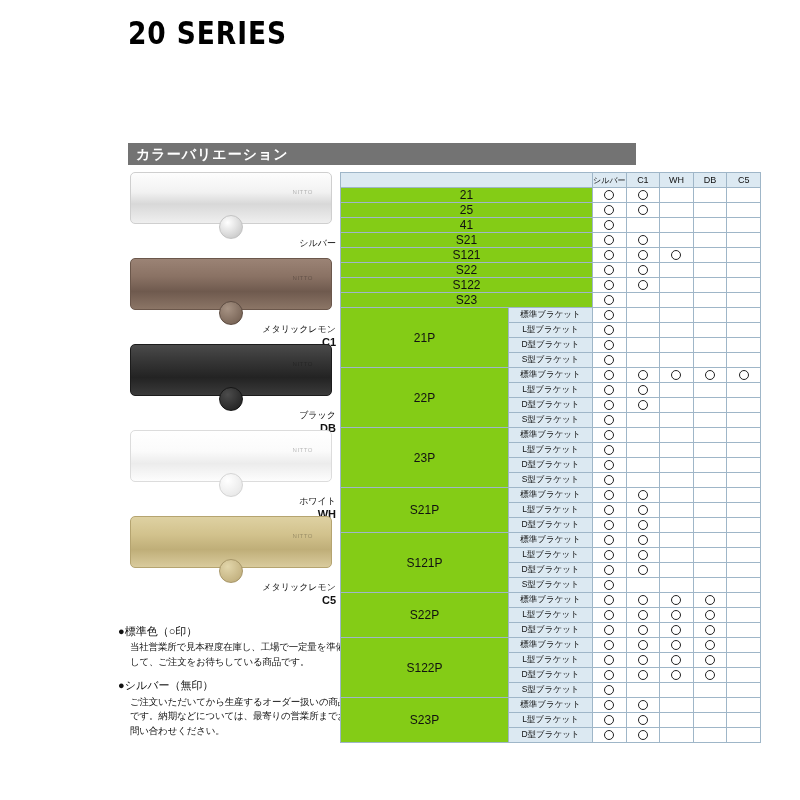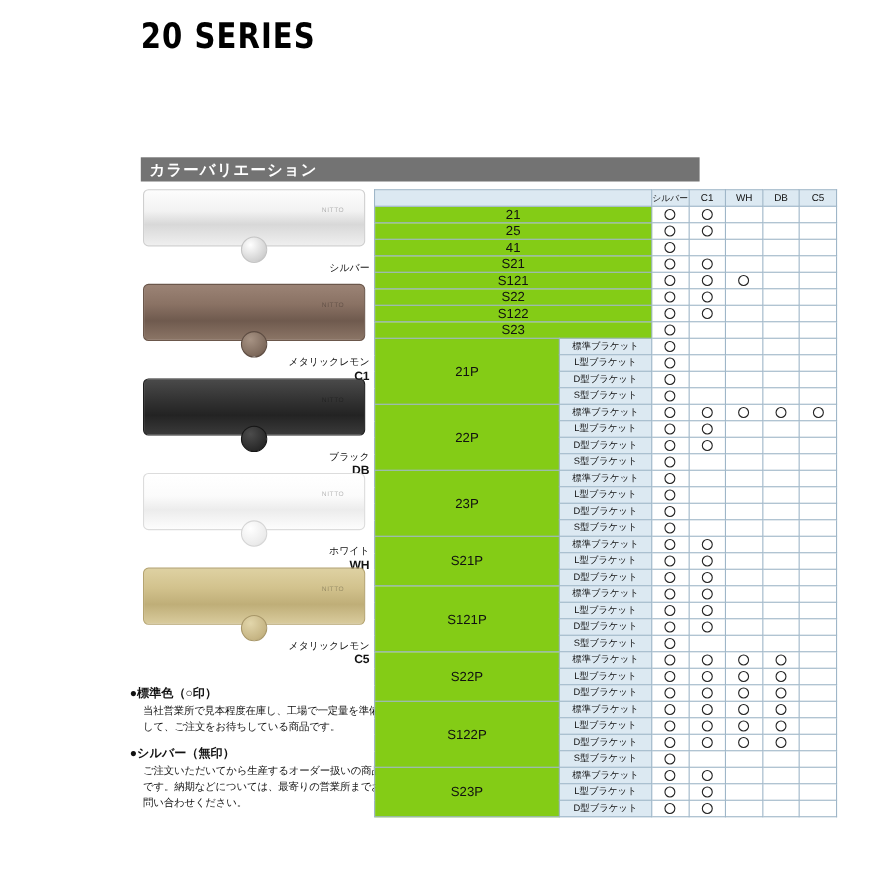--- a/index.html
+++ b/index.html
@@ -131,21 +131,21 @@
   
   .notes {
     position: absolute;
     left: 118px;
     top: 615px;
     width: 230px;
     font-size: 9.5px;
     line-height: 1.55;
   }
   .note-head {
-    font-weight: bold;
+    font-weight: normal;
     font-size: 11px;
     margin-top: 8px;
   }
   .note-body {
     padding-left: 12px;
     font-size: 9.5px;
     letter-spacing: -0.2px;
   }
 
   

